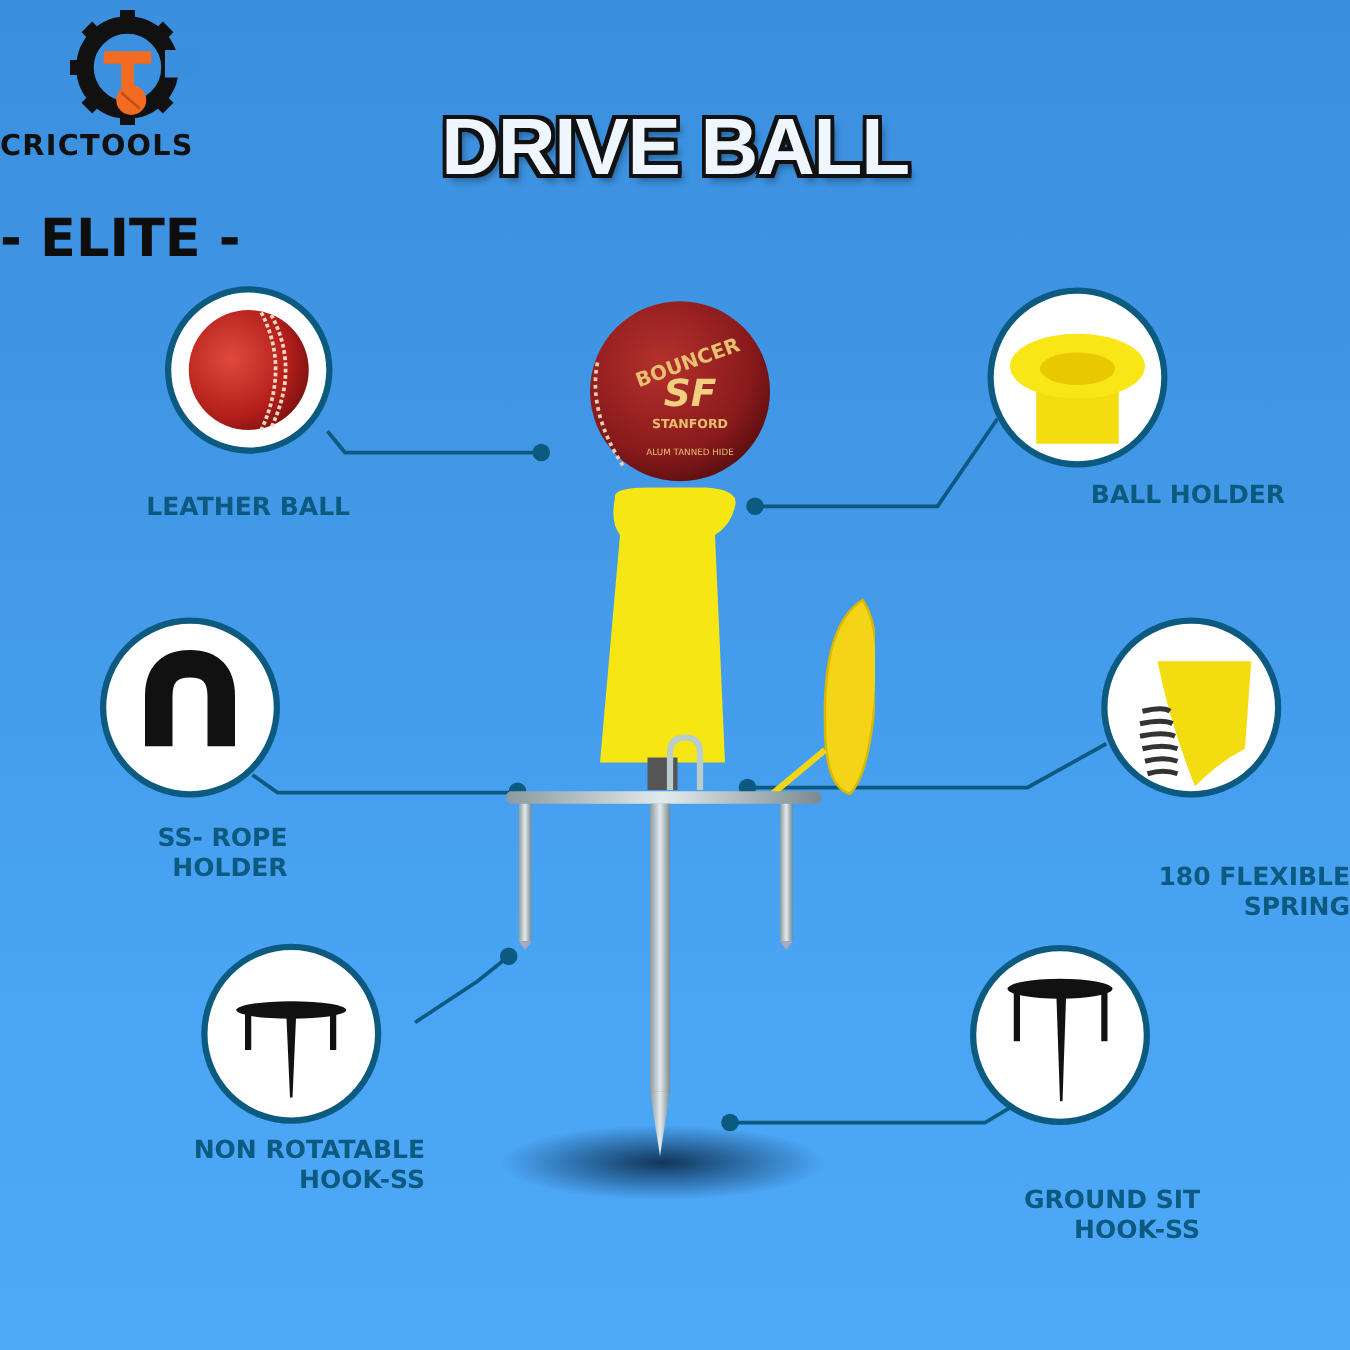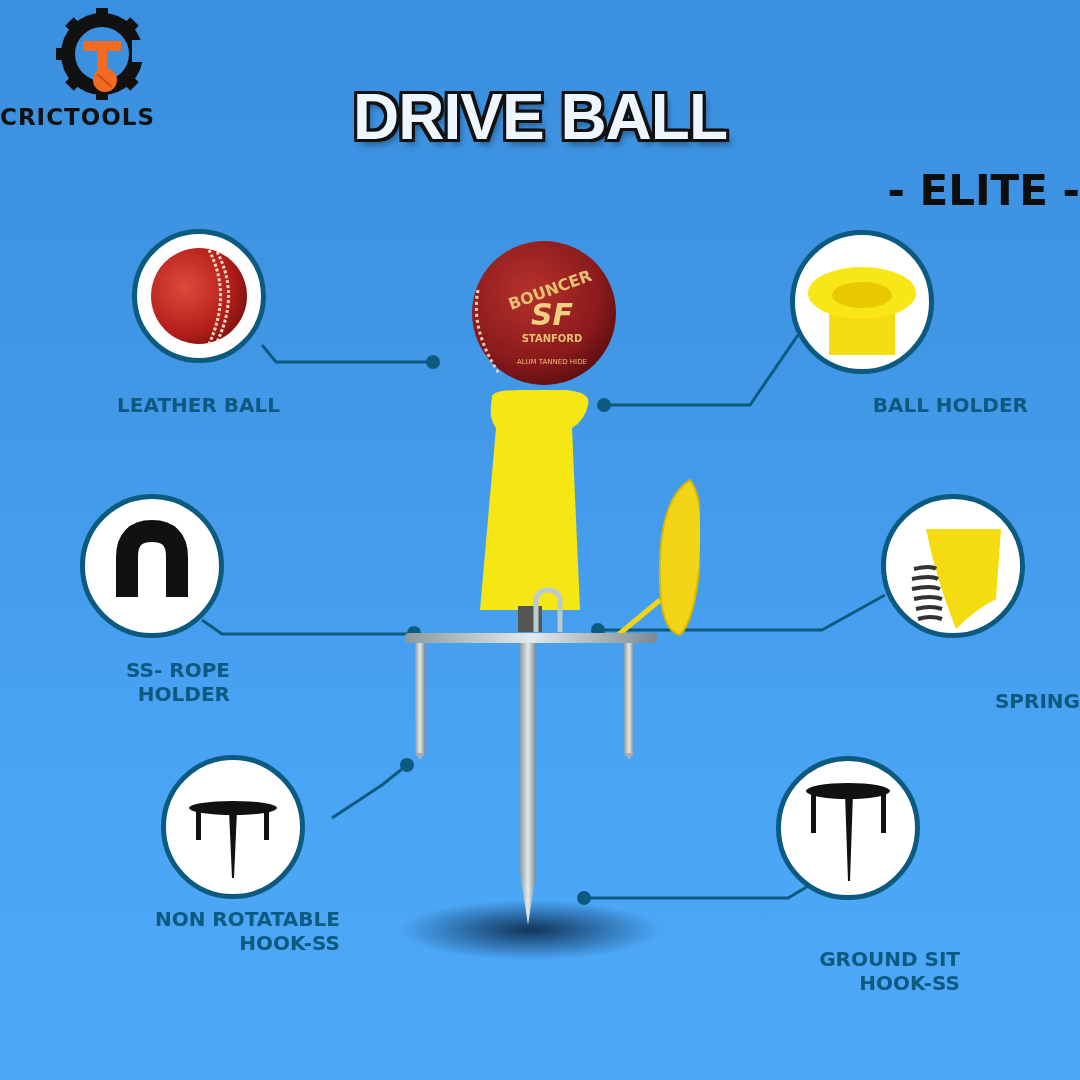--- a/index.html
+++ b/index.html
@@ -8,21 +8,21 @@
     font-family:"DejaVu Sans","Liberation Sans",sans-serif;}
   .abs{position:absolute;}
   
   .logo{left:10px;top:6px;width:200px;height:135px;}
   .logo-text{left:0;top:104px;width:200px;font-size:23px;font-weight:bold;color:#111;letter-spacing:1px;font-family:"DejaVu Sans",sans-serif;}
   
   .title{left:0;width:1080px;top:80px;text-align:center;font-size:64px;font-weight:bold;color:#eef6ff;
     letter-spacing:-1px;
     text-shadow:-3px -3px 0 #111,3px -3px 0 #111,-3px 3px 0 #111,3px 3px 0 #111,0 -3px 0 #111,0 3px 0 #111,-3px 0 0 #111,3px 0 0 #111,4px 6px 6px rgba(0,0,0,.35);
     font-family:Liberation Sans, sans-serif;}
-  .subtitle{left:0;width:1080px;top:166px;text-align:right;font-size:42px;font-weight:bold;color:#0e0e0e;font-family:"DejaVu Sans",sans-serif;}
+  .subtitle{left:0;width:1080px;top:166px;text-align:left;font-size:42px;font-weight:bold;color:#0e0e0e;font-family:"DejaVu Sans",sans-serif;}
   
   .circle{width:134px;height:134px;border-radius:50%;background:#fff;border:5px solid #0d5a80;box-sizing:border-box;overflow:hidden;}
   .label{font-size:20px;font-weight:bold;color:#0d5a80;text-align:right;line-height:24px;font-family:"DejaVu Sans",sans-serif;}
   svg.lines{position:absolute;left:0;top:0;}
 </style>
 </head>
 <body>
 
 <svg class="abs logo" viewBox="0 0 200 135" width="200" height="135">
   <g transform="translate(92,48)">
@@ -130,21 +130,21 @@
 </div>
 <div class="abs label" style="left:60px;top:393px;width:220px;">LEATHER BALL</div>
 
 <div class="abs circle" style="left:790px;top:230px;width:144px;height:144px;">
   <svg width="134" height="134" viewBox="0 0 134 134">
     <rect x="34" y="70" width="66" height="50" fill="#f3dc10"></rect>
     <ellipse cx="67" cy="58" rx="54" ry="26" fill="#f8e616"></ellipse>
     <ellipse cx="67" cy="60" rx="30" ry="13" fill="#e8c800"></ellipse>
   </svg>
 </div>
-<div class="abs label" style="left:818px;top:393px;width:210px;">BALL HOLDER</div>
+<div class="abs label" style="left:818px;top:383px;width:210px;">BALL HOLDER</div>
 
 <div class="abs circle" style="left:80px;top:494px;width:144px;height:144px;">
   <svg width="134" height="134" viewBox="0 0 134 134">
     <path d="M42 98 L42 58 Q42 32 67 32 Q92 32 92 58 L92 98" stroke="#111" stroke-width="22" fill="none"></path>
   </svg>
 </div>
 <div class="abs label" style="left:60px;top:658px;width:170px;">
   <div>SS- ROPE</div>
   <div>HOLDER</div>
 </div>
@@ -156,20 +156,21 @@
       <path d="M28 70 Q45 66 50 70"></path>
         <path d="M26 80 Q45 76 52 80"></path>
         <path d="M26 90 Q45 86 54 90"></path>
         <path d="M28 100 Q45 96 56 100"></path>
         <path d="M30 110 Q45 106 56 110"></path>
         <path d="M32 120 Q45 116 56 120"></path>
     </g>
   </svg>
 </div>
 <div class="abs label" style="left:880px;top:689px;width:200px;">
+  <div>180 FLEXIBLE</div>
   <div>SPRING</div>
 </div>
 
 <div class="abs circle" style="left:161px;top:755px;width:144px;height:144px;">
   <svg width="134" height="134" viewBox="0 0 134 134">
     <ellipse cx="67" cy="48" rx="44" ry="7" fill="#111"></ellipse>
     <rect x="30" y="50" width="5" height="30" fill="#111"></rect>
     <rect x="98" y="50" width="5" height="30" fill="#111"></rect>
     <polygon points="63,50 71,50 68,118 66,118" fill="#111"></polygon>
   </svg>

